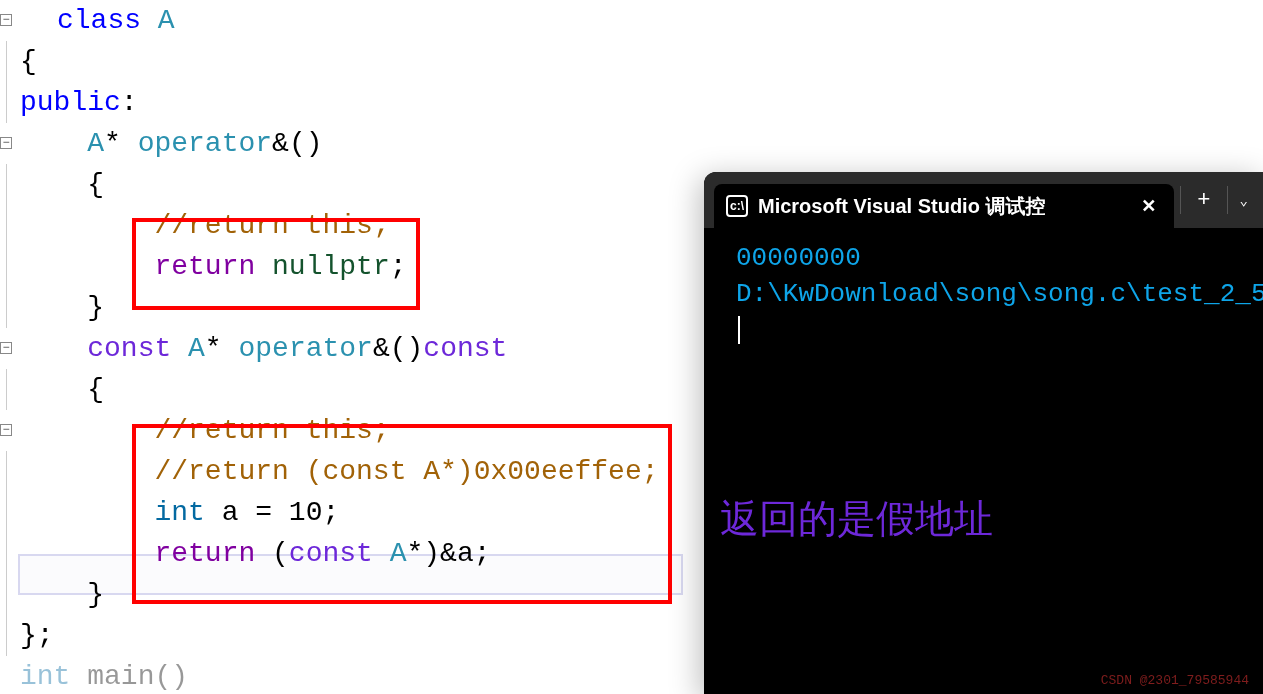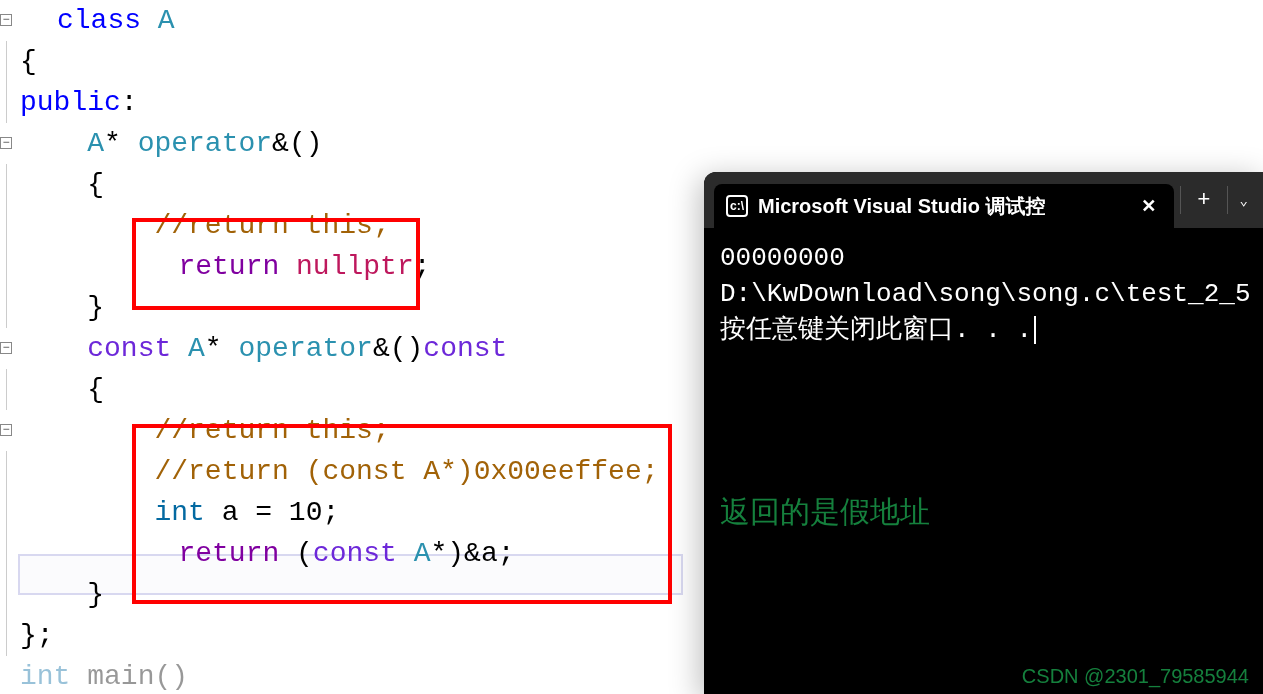--- a/index.html
+++ b/index.html
@@ -46,22 +46,22 @@
   top: 0;
   width: 1px;
   height: 100%;
   background: #ccc;
 }
 .kw-class { color: #0000ff; margin-left: 37px; }
 .class-name { color: #2b91af; }
 .kw-public { color: #0000ff; }
 .kw-operator { color: #2b91af; text-align: right; }
 .kw-const { color: #6d28d9; }
-.kw-return { color: #8000a0; margin-left: 24px; }
-.kw-nullptr { color: #be185d; }
+.kw-return { color: #8000a0; }
+.kw-nullptr { color: #14532d; }
 .kw-int { color: #0369a1; }
 .comment { color: #a16207; }
 .punct { color: #000; }
 .redbox1 {
   position: absolute;
   left: 132px;
   top: 218px;
   width: 288px;
   height: 92px;
   border: 4px solid #ff0000;
@@ -128,50 +128,51 @@
   font-size: 12px;
   flex-shrink: 0;
 }
 .tab-title { white-space: nowrap; overflow: hidden; text-overflow: clip; flex:1; }
 .tab-close { color: #fff; font-size: 18px; padding: 0 6px; flex-shrink:0; }
 .divider { width: 1px; height: 28px; background: #555; margin: 0 6px; }
 .newtab { color: #fff; font-size: 22px; font-weight: 300; padding: 0 10px; }
 .dropdown { color: #fff; font-size: 14px; padding: 0 6px; }
 .term-body {
   padding: 12px 16px;
-  color: #ffffff;
+  color: #0ea5e9;
   font-family: Consolas, 'Courier New', monospace;
   font-size: 26px;
   line-height: 36px;
+  margin-left: 16px;
 }
 .term-line { white-space: pre; }
 .cursor {
   display: inline-block;
   width: 2px;
   height: 28px;
   background: #fff;
   vertical-align: middle;
   margin-left: 2px;
 }
 .red-text {
   position: absolute;
   left: 720px;
   top: 492px;
-  color: #15803d;
+  color: #6d28d9;
   font-family: "Microsoft YaHei", sans-serif;
-  font-size: 30px;
+  font-size: 39px;
   text-align: center;
 }
 .watermark {
   position: absolute;
   right: 14px;
   bottom: 6px;
-  color: #15803d;
-  font-family: Liberation Sans, sans-serif;
-  font-size: 20px;
+  color: #7f1d1d;
+  font-family: Liberation Mono, monospace;
+  font-size: 13px;
 }
 </style>
 </head>
 <body>
 
 <div class="code-area">
   <div class="current-line-highlight"></div>
 
   <div class="line"><span class="fold-marker">−</span><span class="kw-class">class</span><span class="class-name"> A</span></div>
   <div class="line"><span class="fold-line"></span><span class="punct">{</span></div>
@@ -204,18 +205,18 @@
     </div>
     <span class="divider"></span>
     <span class="newtab">+</span>
     <span class="divider"></span>
     <span class="dropdown">⌄</span>
   </div>
   <div class="term-body">
     <div class="term-line">00000000</div>
     <div class="term-line"></div>
     <div class="term-line">D:\KwDownload\song\song.c\test_2_5</div>
-    <div class="term-line"><span>按任意键关闭此窗口. . .</span><span class="cursor"></span></div>
+    <div class="term-line"><span class="cursor"></span></div>
   </div>
 </div>
 
 <div class="red-text">返回的是假地址</div>
 <div class="watermark">CSDN @2301_79585944</div>
 
 </body></html>

